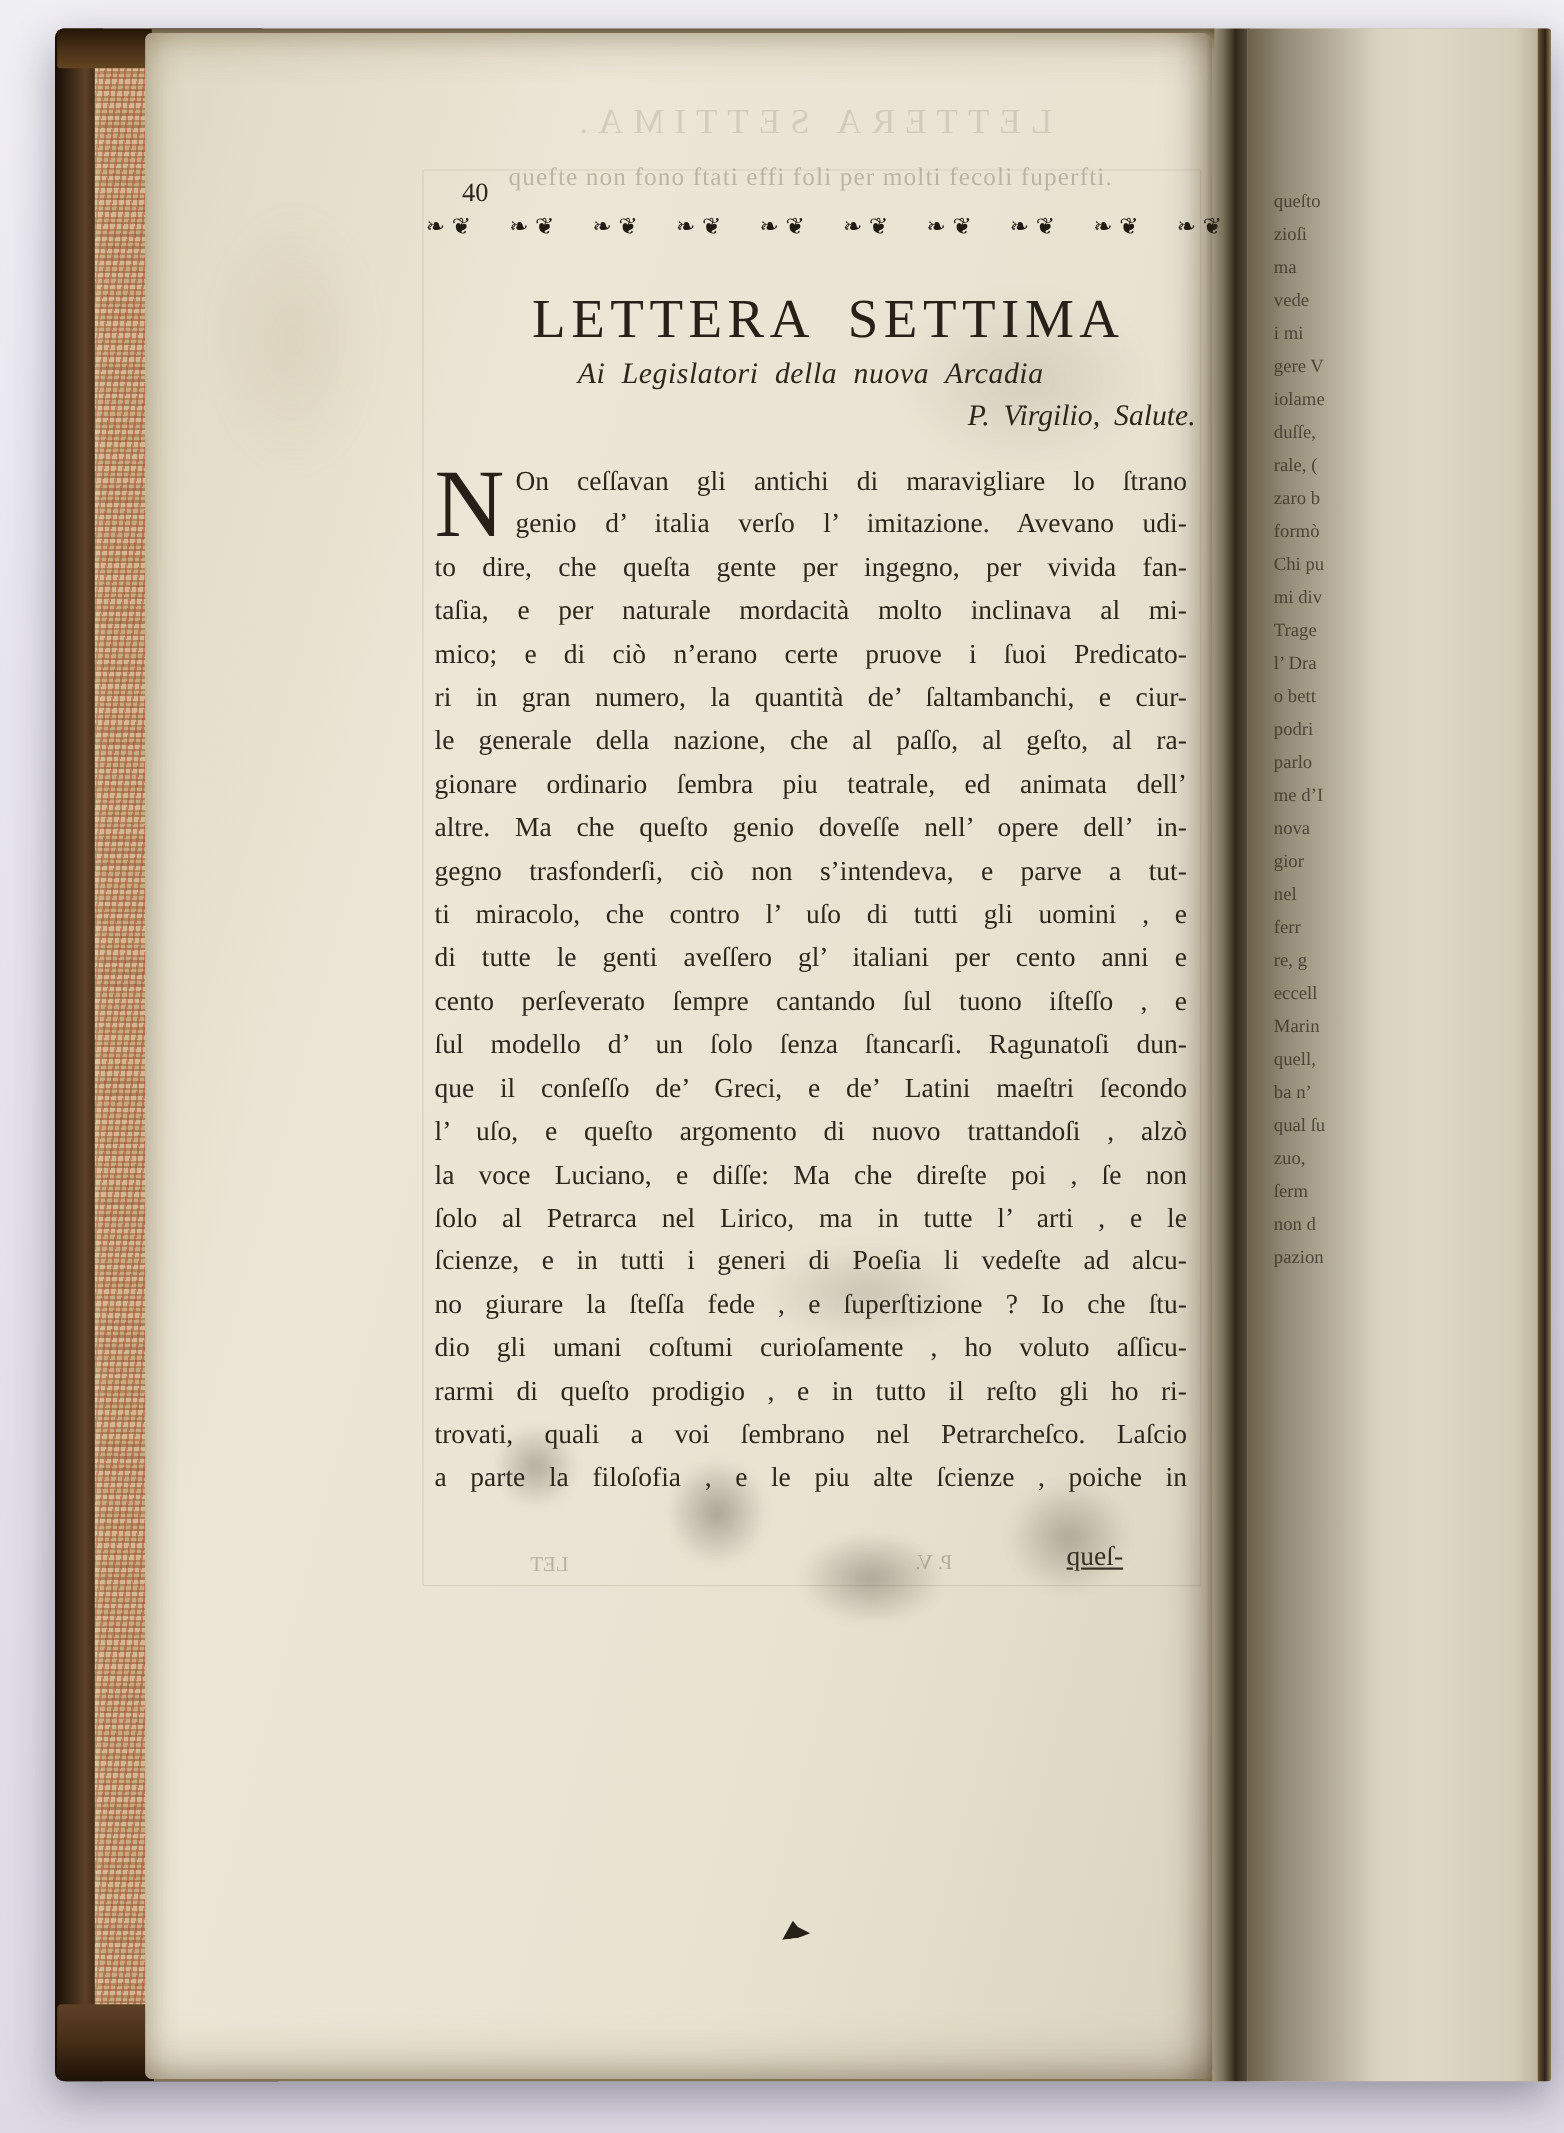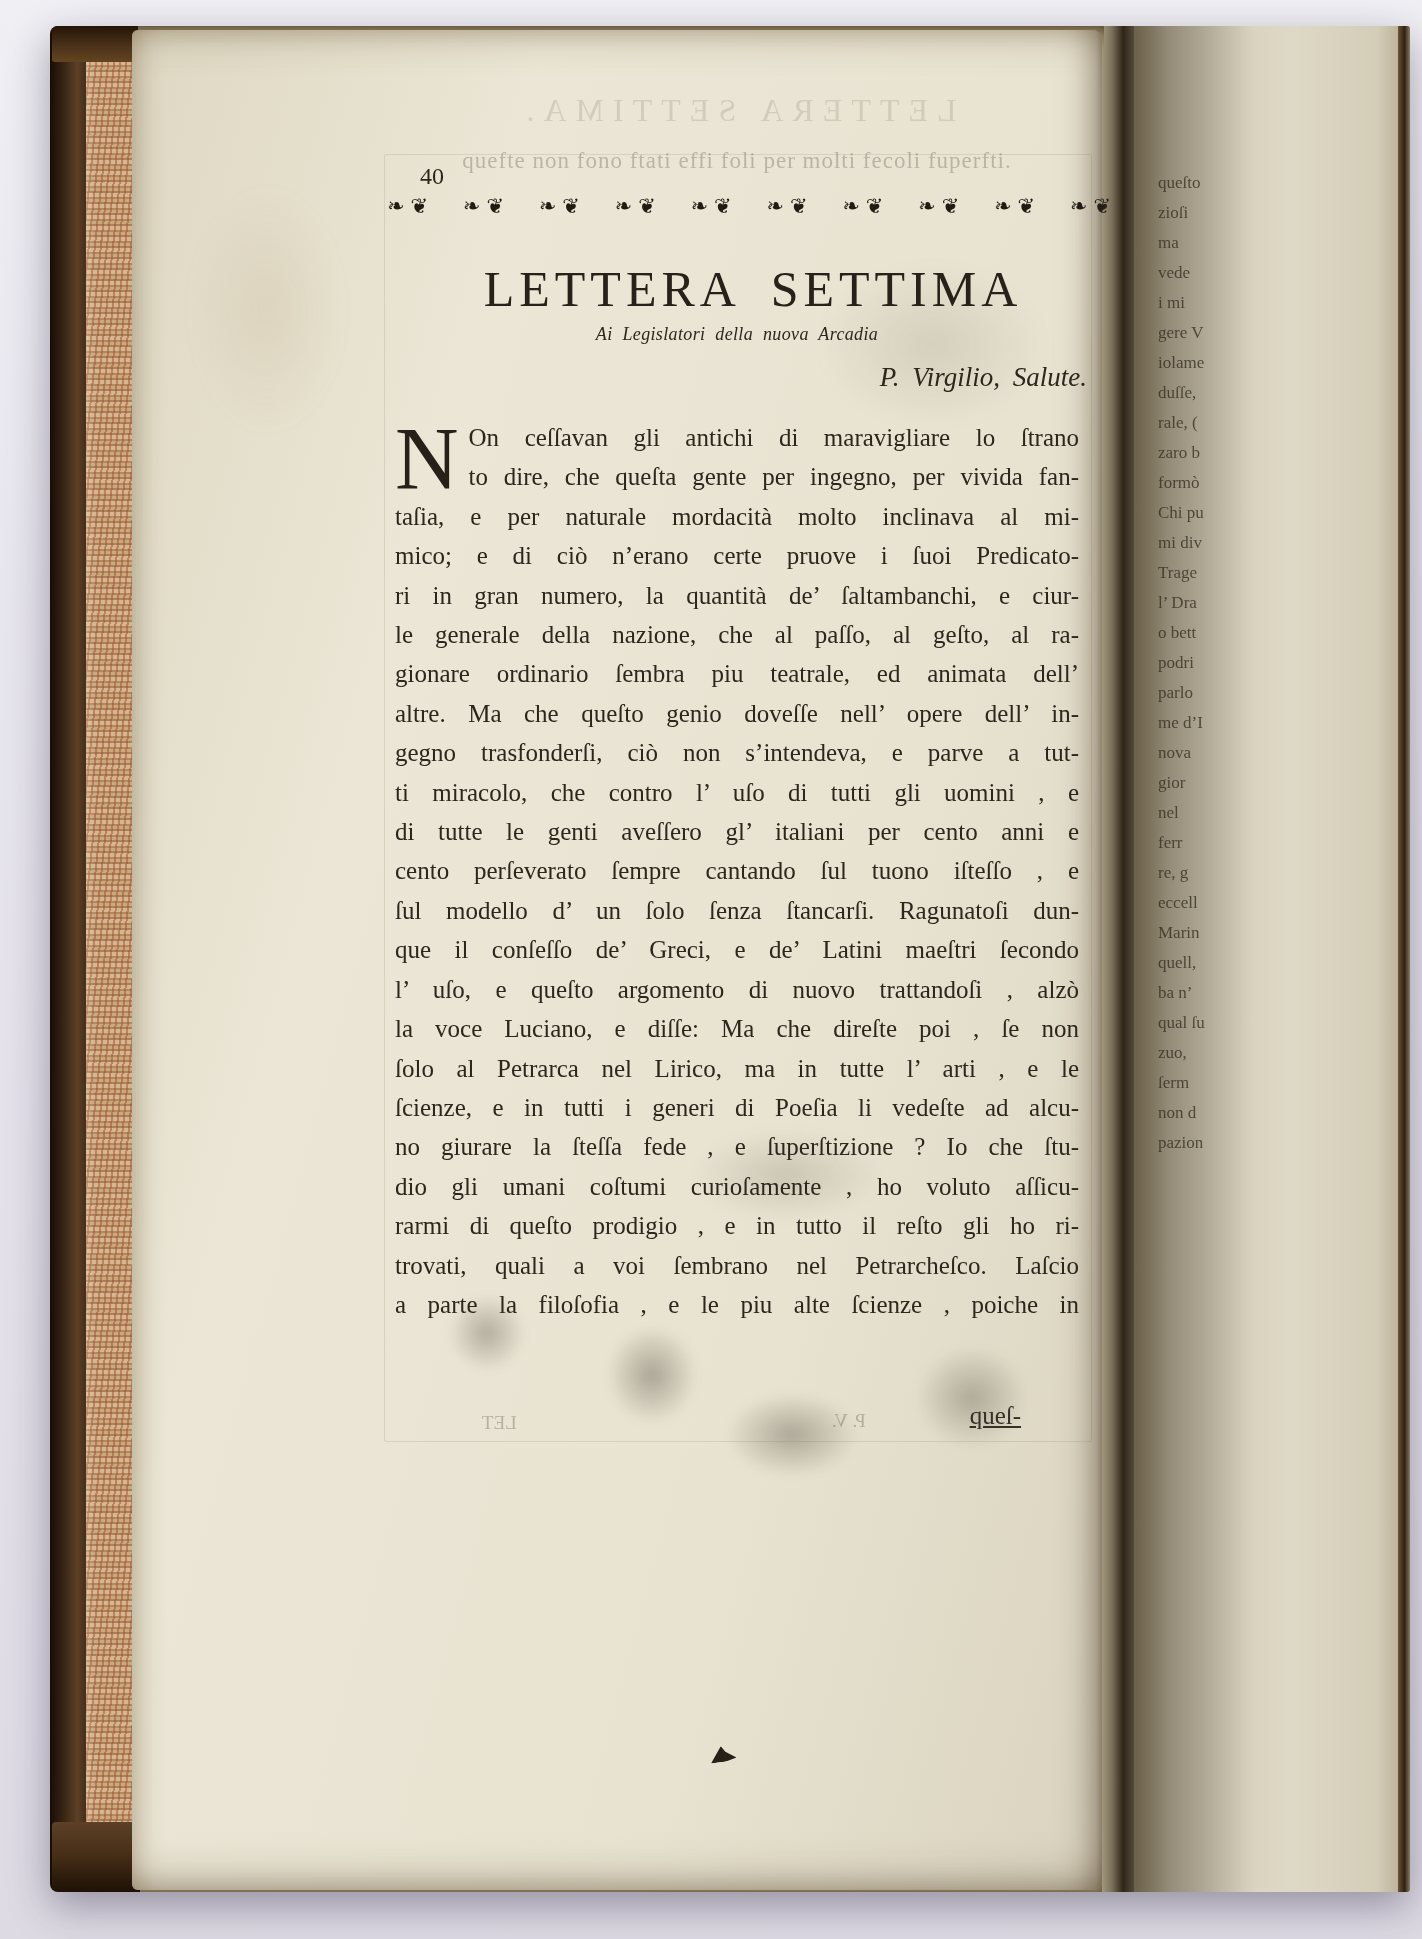--- a/index.html
+++ b/index.html
@@ -56,21 +56,21 @@
   .s6{left:640px;top:200px;width:320px;height:230px;background:radial-gradient(closest-side,rgba(95,85,65,.14),rgba(95,85,65,0) 72%);filter:blur(7px);}
   .s7{left:30px;top:110px;width:210px;height:340px;background:radial-gradient(closest-side,rgba(160,130,90,.12),rgba(160,130,90,0) 72%);filter:blur(10px);}
   
   .folio{position:absolute;left:288px;top:133px;font-size:24px;color:#2c261d;}
   .ornament{position:absolute;left:255px;top:164px;width:700px;text-align:center;
         font-family:"DejaVu Sans",sans-serif;font-size:21px;letter-spacing:6px;word-spacing:16px;
         color:#201b13;white-space:nowrap;}
   .title{position:absolute;left:255px;top:214px;width:700px;margin:16px;text-align:center;
         font-size:50px;font-weight:normal;letter-spacing:.10em;word-spacing:.30em;color:#262119;}
   .dedication1{position:absolute;left:255px;top:294px;width:700px;text-align:center;
-        font-style:italic;font-size:18px;word-spacing:.28em;letter-spacing:.02em;color:#2c261d;}
+        font-style:italic;font-size:27px;word-spacing:.28em;letter-spacing:.02em;color:#2c261d;}
   .dedication2{position:absolute;left:255px;top:332px;width:700px;text-align:right;
         font-style:italic;font-size:27px;word-spacing:.22em;color:#2c261d;}
   .body-block{position:absolute;left:263px;top:388px;width:684px;font-size:25px;color:#2c261d;}
   .dropcap{float:left;font-size:88px;line-height:74px;padding:4px 10px 0 0;color:#262019;}
   .lines > div{line-height:39.4px;text-align:justify;text-align-last:justify;-moz-text-align-last:justify;white-space:normal;}
   .catchword{position:absolute;left:263px;top:1372px;width:684px;text-align:right;
         padding-right:58px;box-sizing:border-box;font-size:25px;color:#35302６;text-decoration:underline;}
   .catchword{color:#353026;}
   .sig-mark{position:absolute;font-size:19px;color:#5a5244;opacity:.35;filter:blur(.5px);}
   .sig-left{left:350px;top:1382px;}
@@ -117,20 +117,21 @@
       <div class="folio">40</div>
       <div class="ornament">❧❦ ❧❦ ❧❦ ❧❦ ❧❦ ❧❦ ❧❦ ❧❦ ❧❦ ❧❦</div>
       <h1 class="title">LETTERA SETTIMA</h1>
       <div class="dedication1">Ai Legislatori della nuova Arcadia</div>
       <div class="dedication2">P. Virgilio, Salute.</div>
 
       <div class="body-block">
         <div class="dropcap">N</div>
         <div class="lines">
             <div>On ceſſavan gli antichi di maravigliare lo ſtrano</div>
+            <div>genio d’ italia verſo l’ imitazione. Avevano udi-</div>
             <div>to dire, che queſta gente per ingegno, per vivida fan-</div>
             <div>taſia, e per naturale mordacità molto inclinava al mi-</div>
             <div>mico; e di ciò n’erano certe pruove i ſuoi Predicato-</div>
             <div>ri in gran numero, la quantità de’ ſaltambanchi, e ciur-</div>
             <div>le generale della nazione, che al paſſo, al geſto, al ra-</div>
             <div>gionare ordinario ſembra piu teatrale, ed animata dell’</div>
             <div>altre. Ma che queſto genio doveſſe nell’ opere dell’ in-</div>
             <div>gegno trasfonderſi, ciò non s’intendeva, e parve a tut-</div>
             <div>ti miracolo, che contro l’ uſo di tutti gli uomini , e</div>
             <div>di tutte le genti aveſſero gl’ italiani per cento anni e</div>

